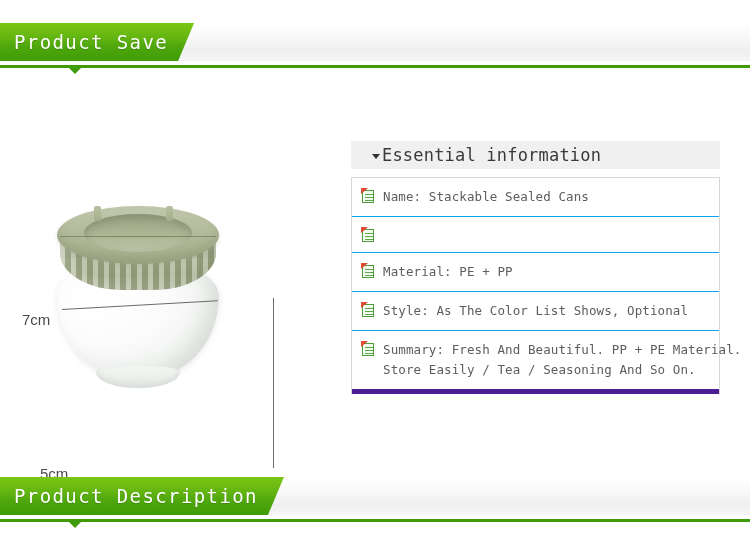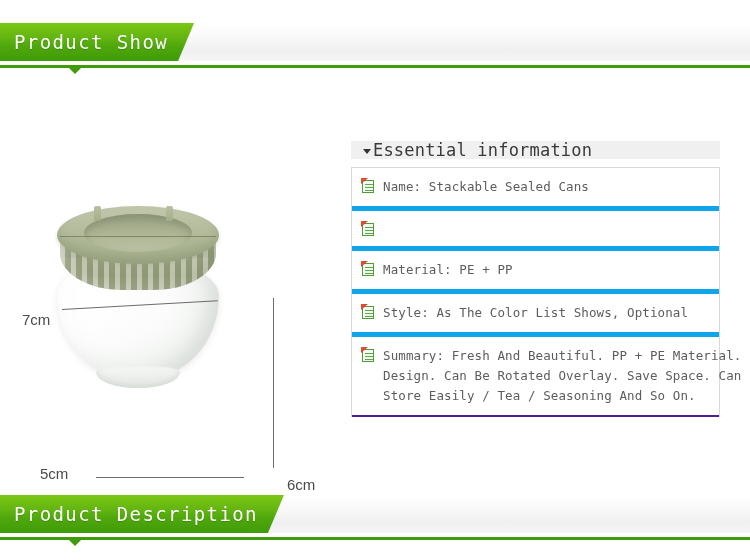--- a/index.html
+++ b/index.html
@@ -64,21 +64,21 @@
     position: absolute;
     top: 60px;
     width: 0;
     height: 0;
     border-left: 6px solid transparent;
     border-right: 6px solid transparent;
     border-top: 6px solid #3f9c08;
   }
 
   #banner-show { top: 8px; }
-  #banner-desc { top: 480px; }
+  #banner-desc { top: 462px; }
 
   
   .product-stage {
     position: absolute;
     left: 0;
     top: 92px;
     width: 340px;
     height: 370px;
     text-align: right;
   }
@@ -211,25 +211,25 @@
   #dim-6cm-line  { left: 273px; top: 206px; width: 1px; height: 170px; }
 
   
   .info-panel {
     position: absolute;
     left: 351px;
     top: 141px;
     width: 369px;
   }
   .info-header {
-    height: 18px;
+    height: 28px;
     background: #f0f0f0;
     display: flex;
     align-items: center;
-    padding-left: 12px;
+    padding-left: 21px;
     box-sizing: border-box;
   }
   .info-header-caret {
     width: 0; height: 0;
     border-left: 4px solid transparent;
     border-right: 4px solid transparent;
     border-top: 5px solid #333333;
     margin-right: 2px;
     margin-top: 3px;
   }
@@ -243,26 +243,26 @@
     margin-top: 8px;
     border: 1px solid #d8d8d8;
     border-bottom: none;
     background: #ffffff;
     box-sizing: border-box;
     width: 369px;
   }
   .info-row {
     display: flex;
     align-items: flex-start;
-    border-bottom: 5px solid #0ea5e9;
+    border-bottom: 1px solid #0ea5e9;
     padding: 9px 10px 9px 9px;
     box-sizing: border-box;
     min-height: 36px;
   }
-  .info-row:last-child { border-bottom: 2px solid #4c1d95; }
+  .info-row:last-child { border-bottom: 5px solid #4c1d95; }
 
   
   .note-icon {
     position: relative;
     width: 15px;
     height: 16px;
     flex: 0 0 15px;
     margin-top: 1px;
     margin-right: 7px;
   }
@@ -298,21 +298,21 @@
     letter-spacing: 0.1px;
   }
   .info-text .line { display: block; white-space: pre; }
 </style>
 </head>
 <body>
 
 <div class="banner-block" id="banner-show">
   <div class="banner-bg"></div>
   <div class="banner-tab">
-    <span class="banner-tab-title">Product Show</span>
+    <span class="banner-tab-title">Product Save</span>
   </div>
   <div class="banner-rule"></div>
   <div class="banner-notch" style="left:69px"></div>
 </div>
 
 <div class="product-stage">
 
   <div class="jar">
     <div class="jar-body"></div>
     <div class="jar-body-sheen"></div>
@@ -381,21 +381,20 @@
       </span>
     </div>
 
     <div class="info-row">
       <span class="note-icon">
         <span class="sheet"></span>
           <span class="curl"></span>
       </span>
       <span class="info-text">
         <span class="line">Summary: Fresh And Beautiful. PP + PE Material.</span>
-        <span class="line">Design. Can Be Rotated Overlay. Save Space. Can</span>
         <span class="line">Store Easily / Tea / Seasoning And So On.</span>
       </span>
     </div>
 
   </div>
 </div>
 
 <div class="banner-block" id="banner-desc">
   <div class="banner-bg"></div>
   <div class="banner-tab">

